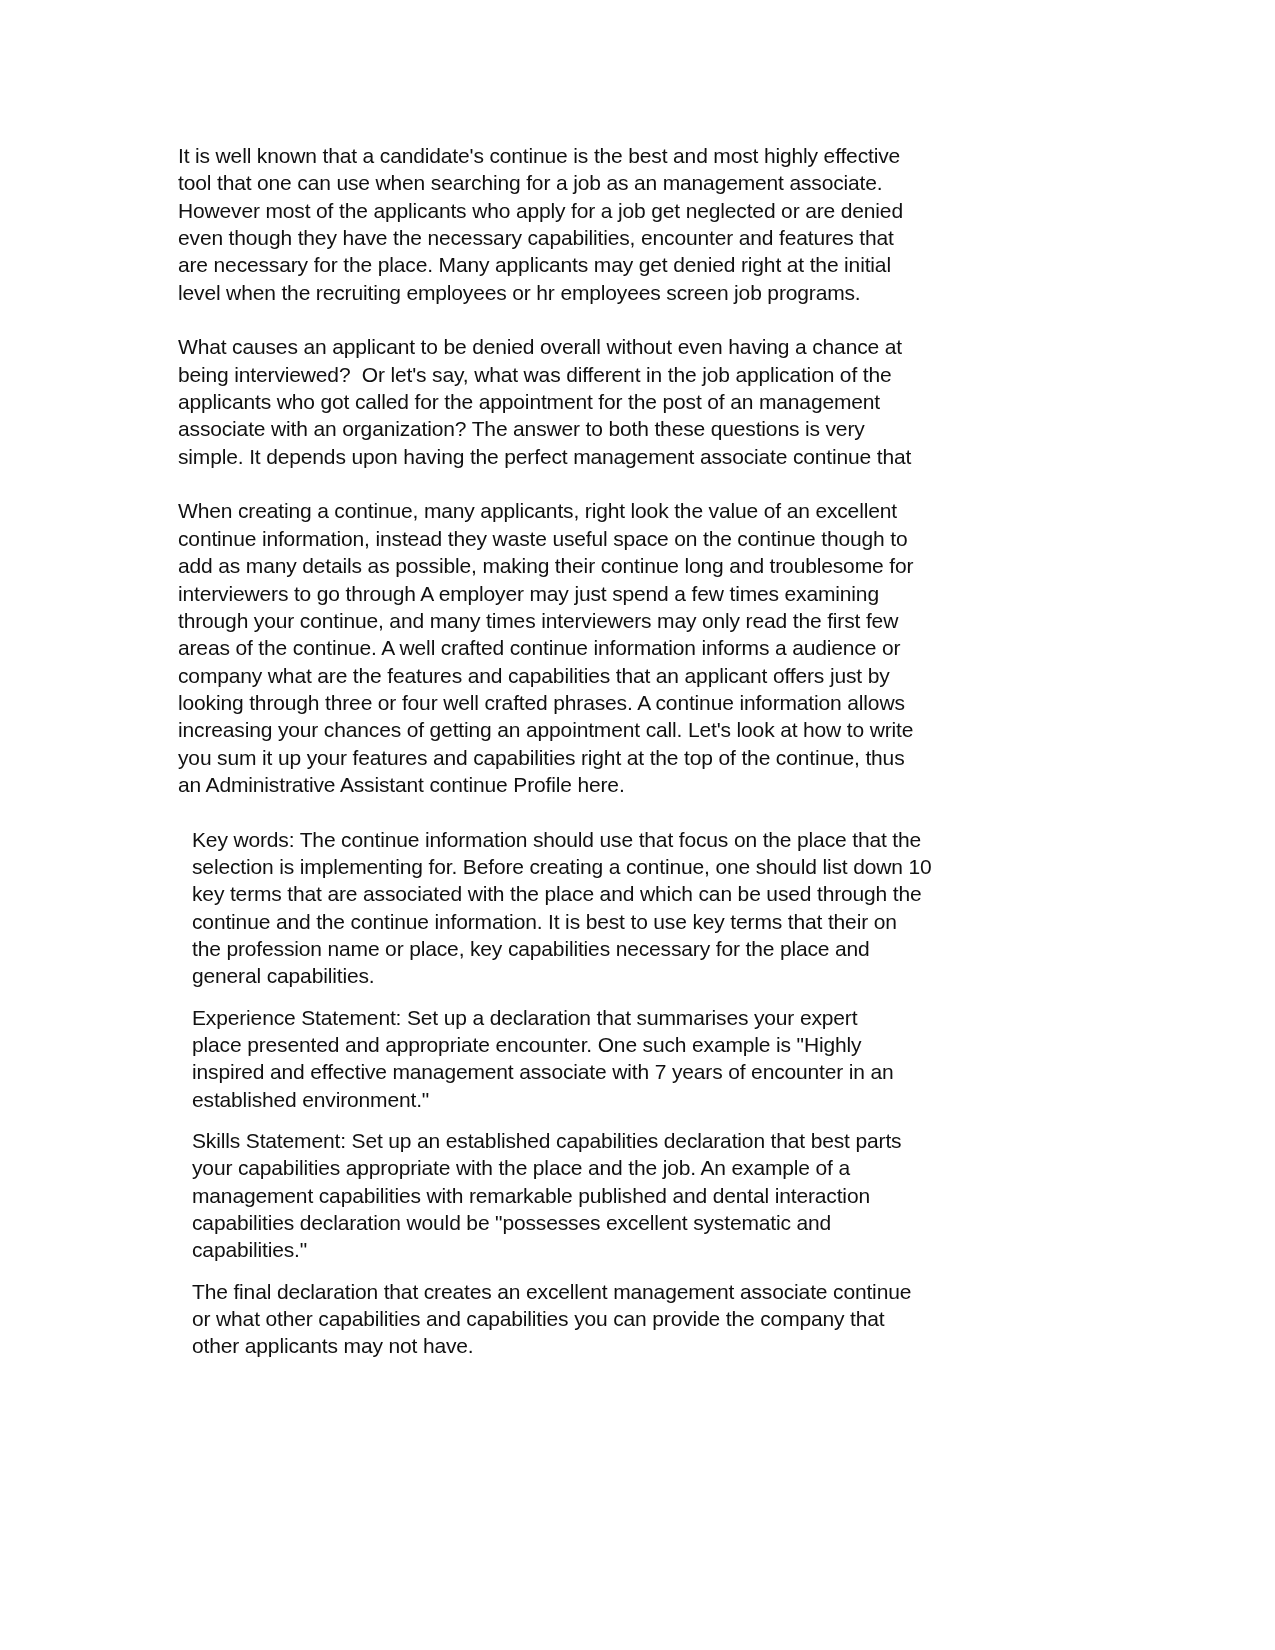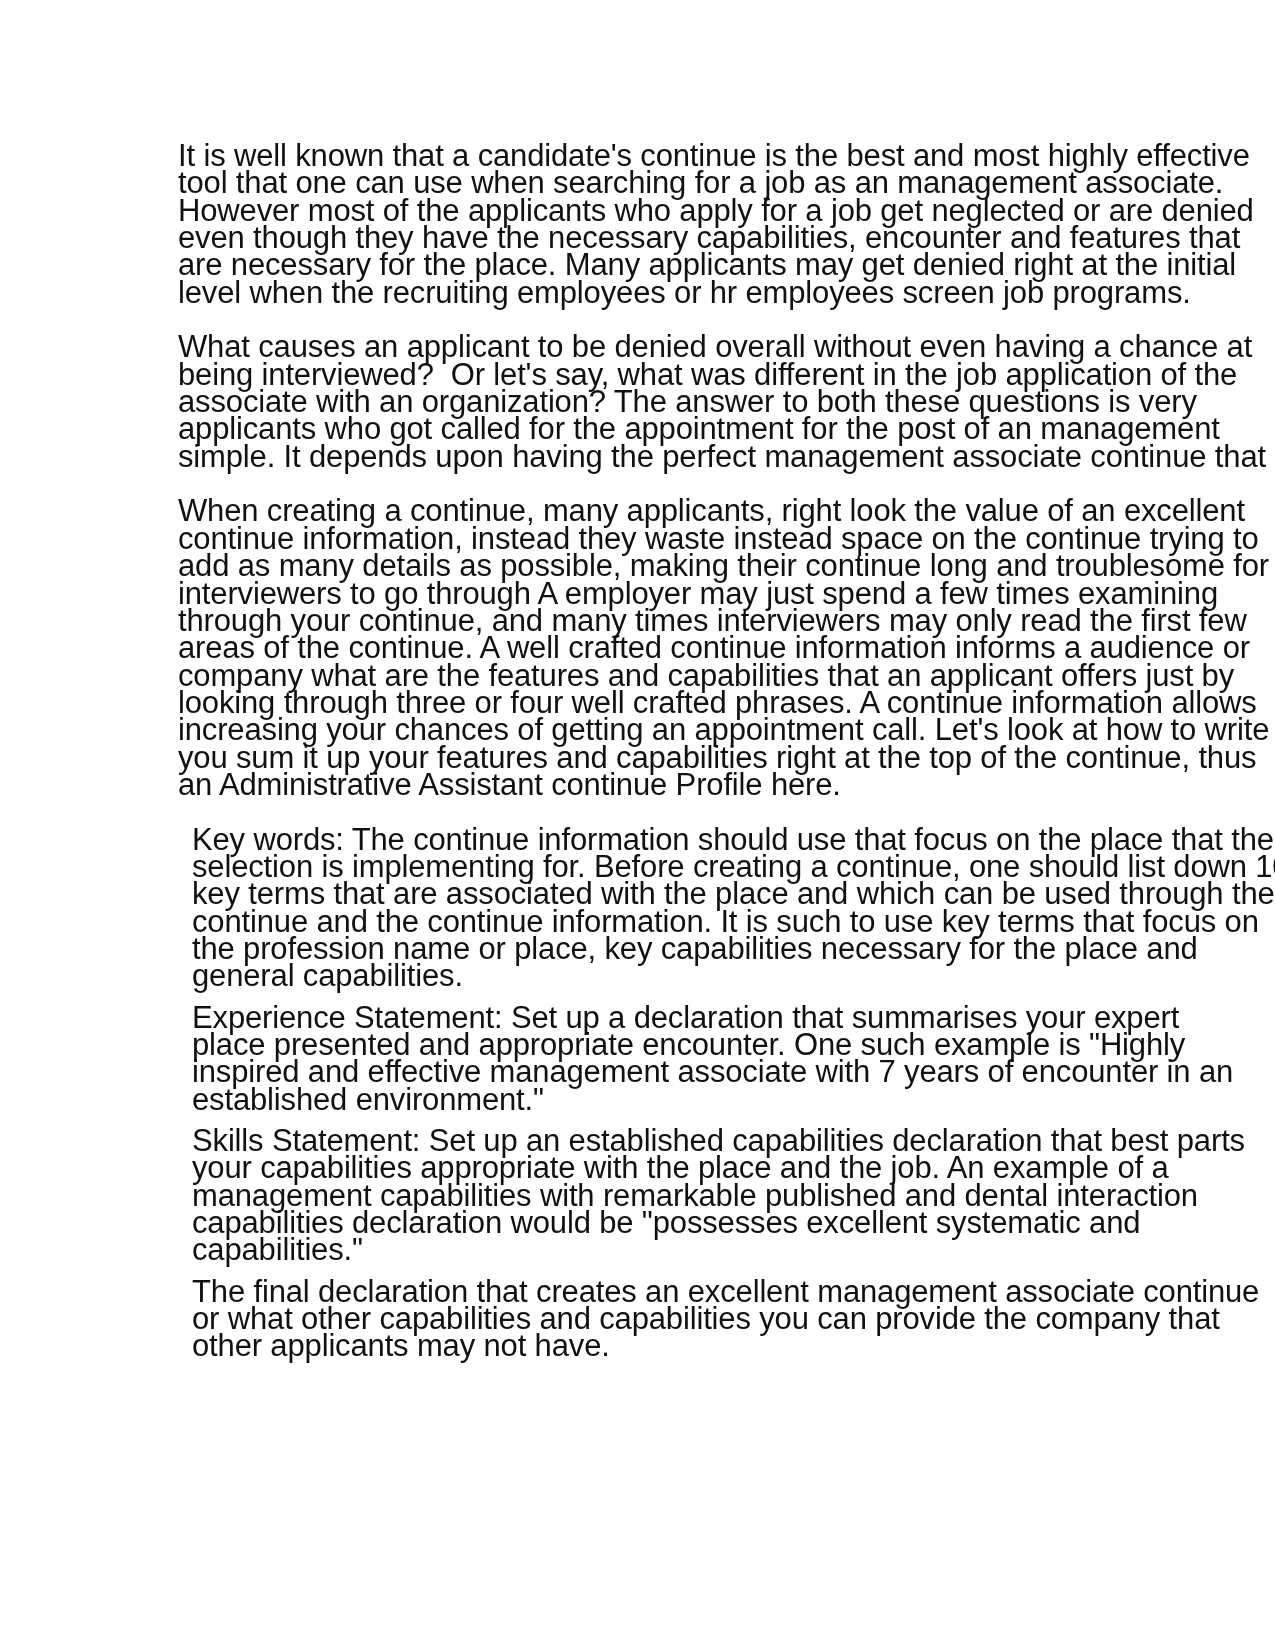--- a/index.html
+++ b/index.html
@@ -12,21 +12,21 @@
       height: 1650px;
       position: relative;
       overflow: hidden;
     }
     .page {
       position: absolute;
       left: 178px;
       top: 142px;
       width: 900px;
       font-family: "Liberation Sans", sans-serif;
-      font-size: 31px;
+      font-size: 21px;
       line-height: 27.35px;
       color: #111111;
       letter-spacing: -0.15px;
     }
     .para {
       margin: 0 0 27.35px 0;
     }
     .para.tight {
       margin: 14px;
     }
@@ -45,44 +45,44 @@
     <span class="line">tool that one can use when searching for a job as an management associate.</span>
     <span class="line">However most of the applicants who apply for a job get neglected or are denied</span>
     <span class="line">even though they have the necessary capabilities, encounter and features that</span>
     <span class="line">are necessary for the place. Many applicants may get denied right at the initial</span>
     <span class="line">level when the recruiting employees or hr employees screen job programs.</span>
   </div>
 
   <div class="para">
     <span class="line">What causes an applicant to be denied overall without even having a chance at</span>
     <span class="line">being interviewed?  Or let's say, what was different in the job application of the</span>
+    <span class="line">applicants who got called for the appointment for the post of an management</span>
     <span class="line">associate with an organization? The answer to both these questions is very</span>
-    <span class="line">applicants who got called for the appointment for the post of an management</span>
     <span class="line">simple. It depends upon having the perfect management associate continue that</span>
   </div>
 
   <div class="para">
     <span class="line">When creating a continue, many applicants, right look the value of an excellent</span>
-    <span class="line">continue information, instead they waste instead space on the continue trying to</span>
+    <span class="line">continue information, instead they waste useful space on the continue though to</span>
     <span class="line">add as many details as possible, making their continue long and troublesome for</span>
     <span class="line">interviewers to go through A employer may just spend a few times examining</span>
     <span class="line">through your continue, and many times interviewers may only read the first few</span>
     <span class="line">areas of the continue. A well crafted continue information informs a audience or</span>
     <span class="line">company what are the features and capabilities that an applicant offers just by</span>
     <span class="line">looking through three or four well crafted phrases. A continue information allows</span>
     <span class="line">increasing your chances of getting an appointment call. Let's look at how to write</span>
     <span class="line">you sum it up your features and capabilities right at the top of the continue, thus</span>
     <span class="line">an Administrative Assistant continue Profile here.</span>
   </div>
 
   <div class="para tight">
     <span class="line">Key words: The continue information should use that focus on the place that the</span>
     <span class="line">selection is implementing for. Before creating a continue, one should list down 10</span>
     <span class="line">key terms that are associated with the place and which can be used through the</span>
-    <span class="line">continue and the continue information. It is such to use key terms that focus on</span>
+    <span class="line">continue and the continue information. It is best to use key terms that their on</span>
     <span class="line">the profession name or place, key capabilities necessary for the place and</span>
     <span class="line">general capabilities.</span>
   </div>
 
   <div class="para tight">
     <span class="line">Experience Statement: Set up a declaration that summarises your expert</span>
     <span class="line">place presented and appropriate encounter. One such example is "Highly</span>
     <span class="line">inspired and effective management associate with 7 years of encounter in an</span>
     <span class="line">established environment."</span>
   </div>

